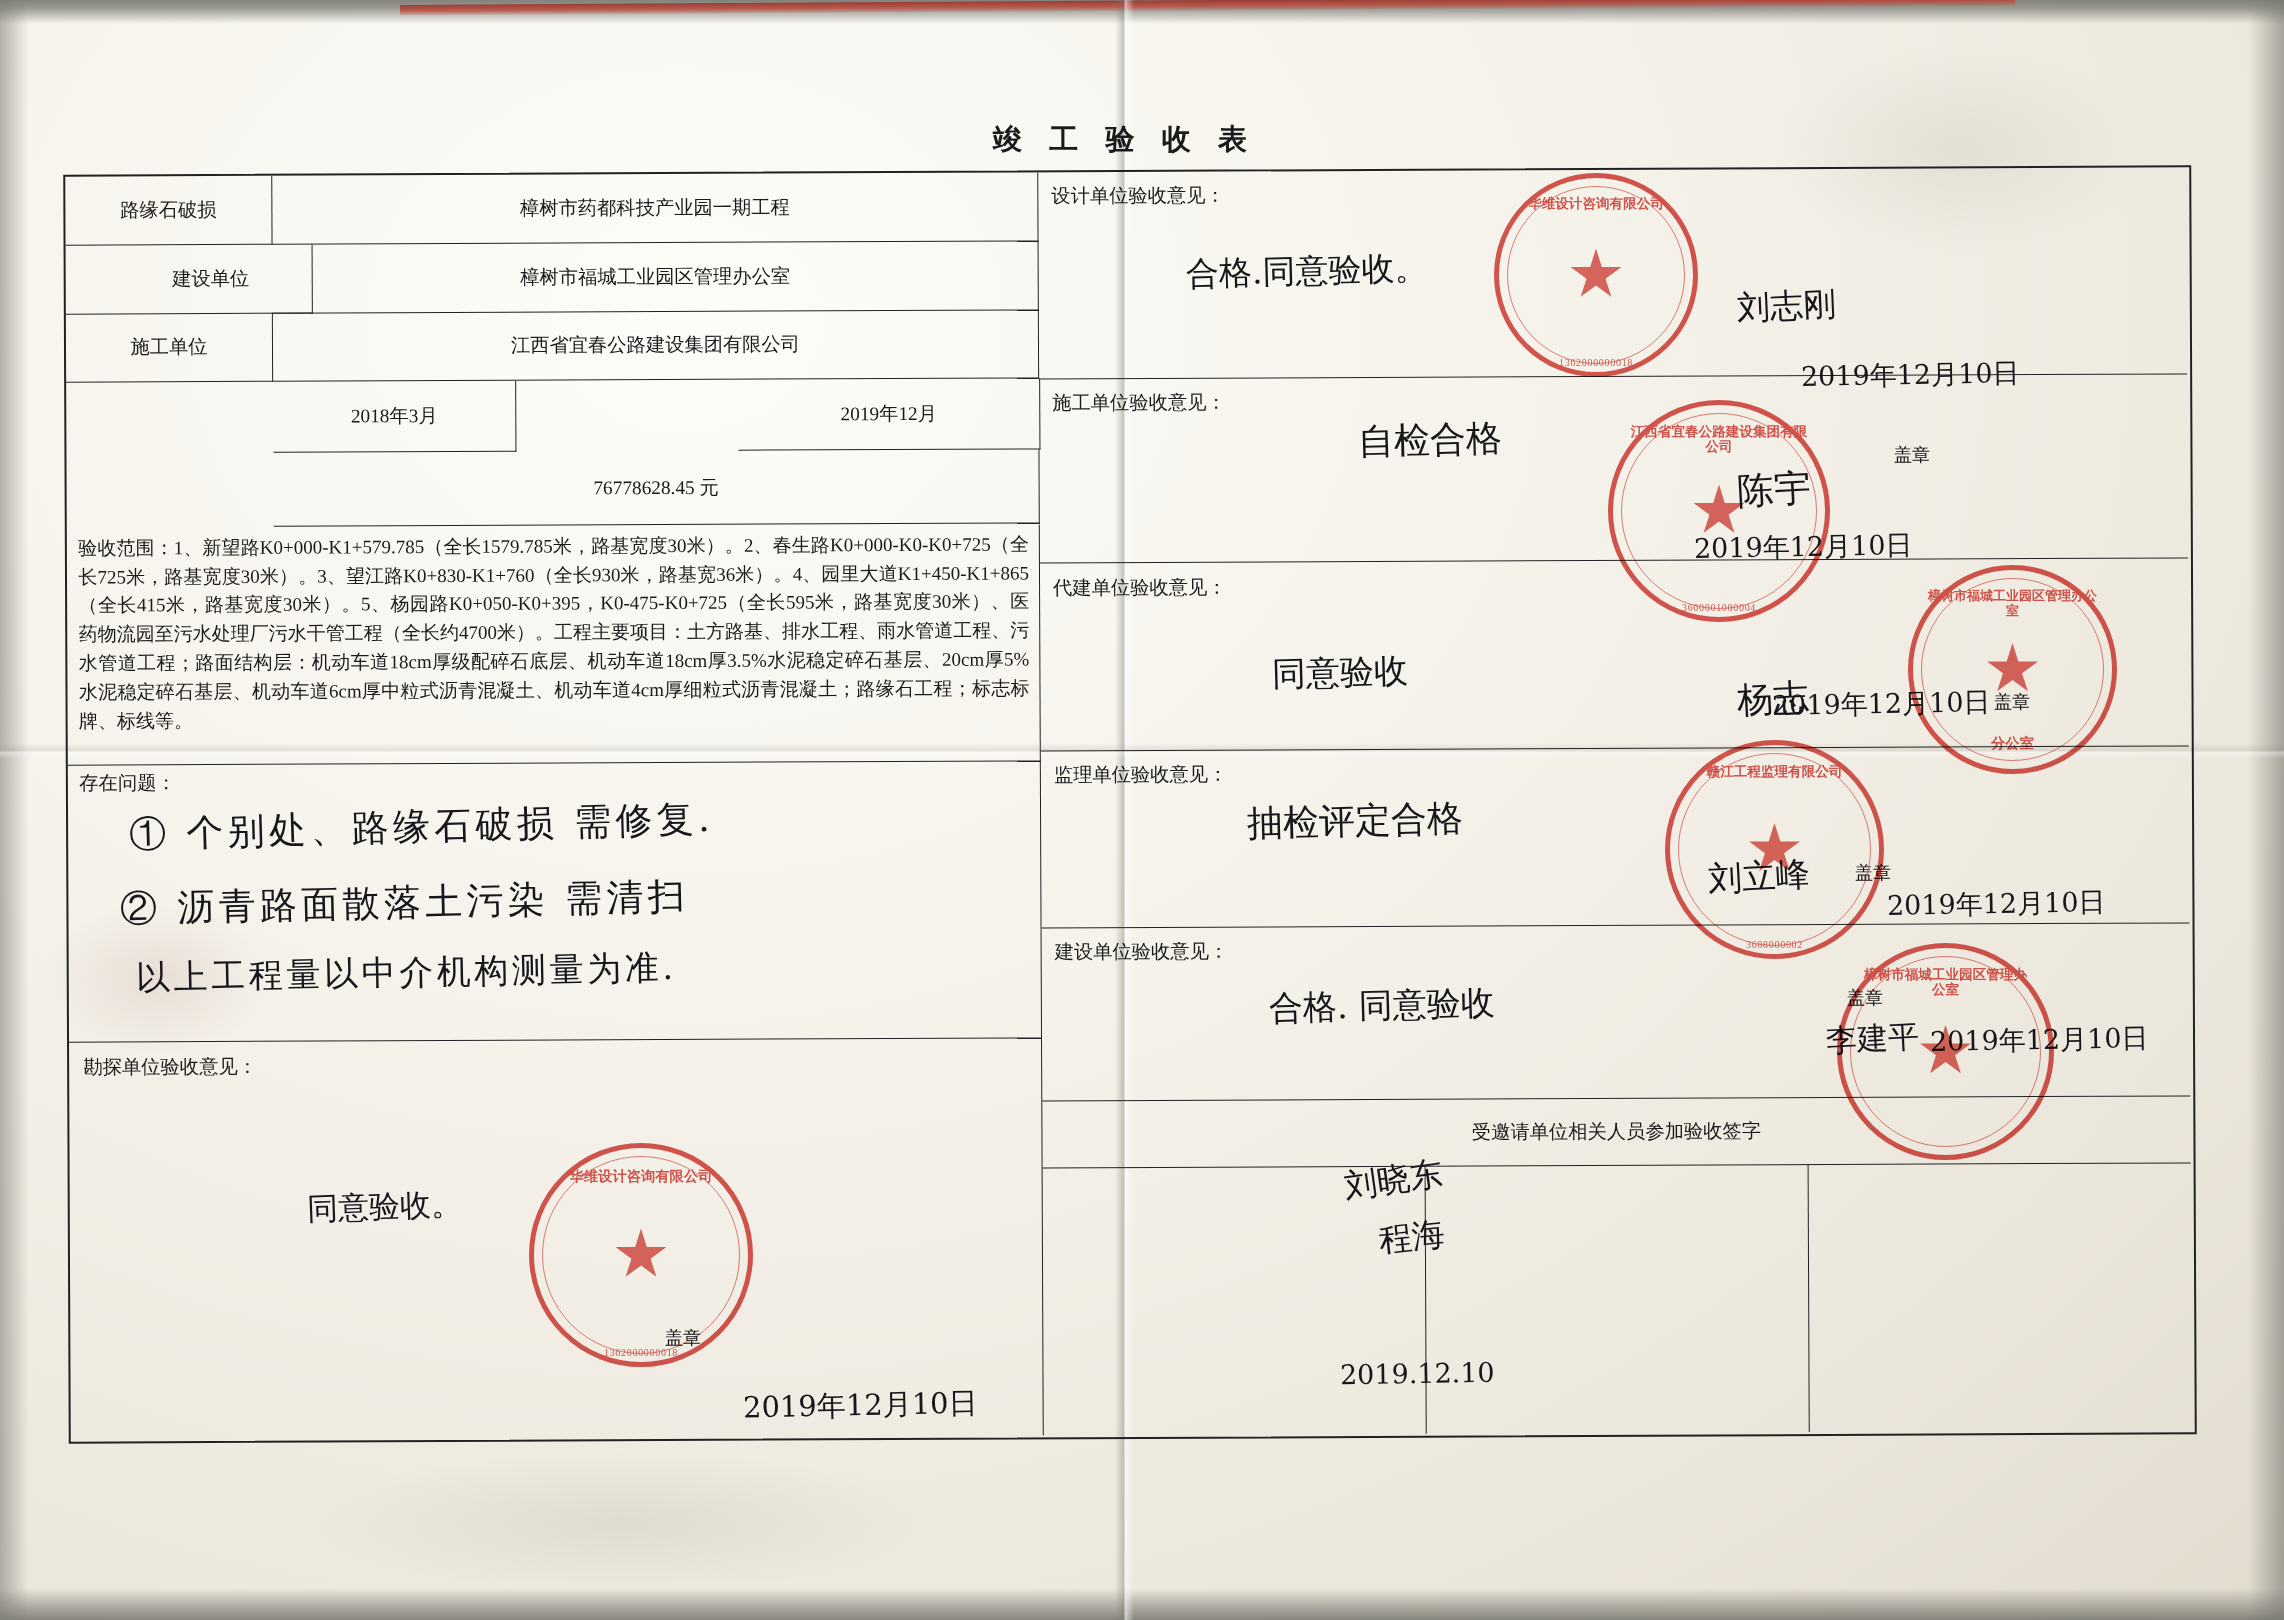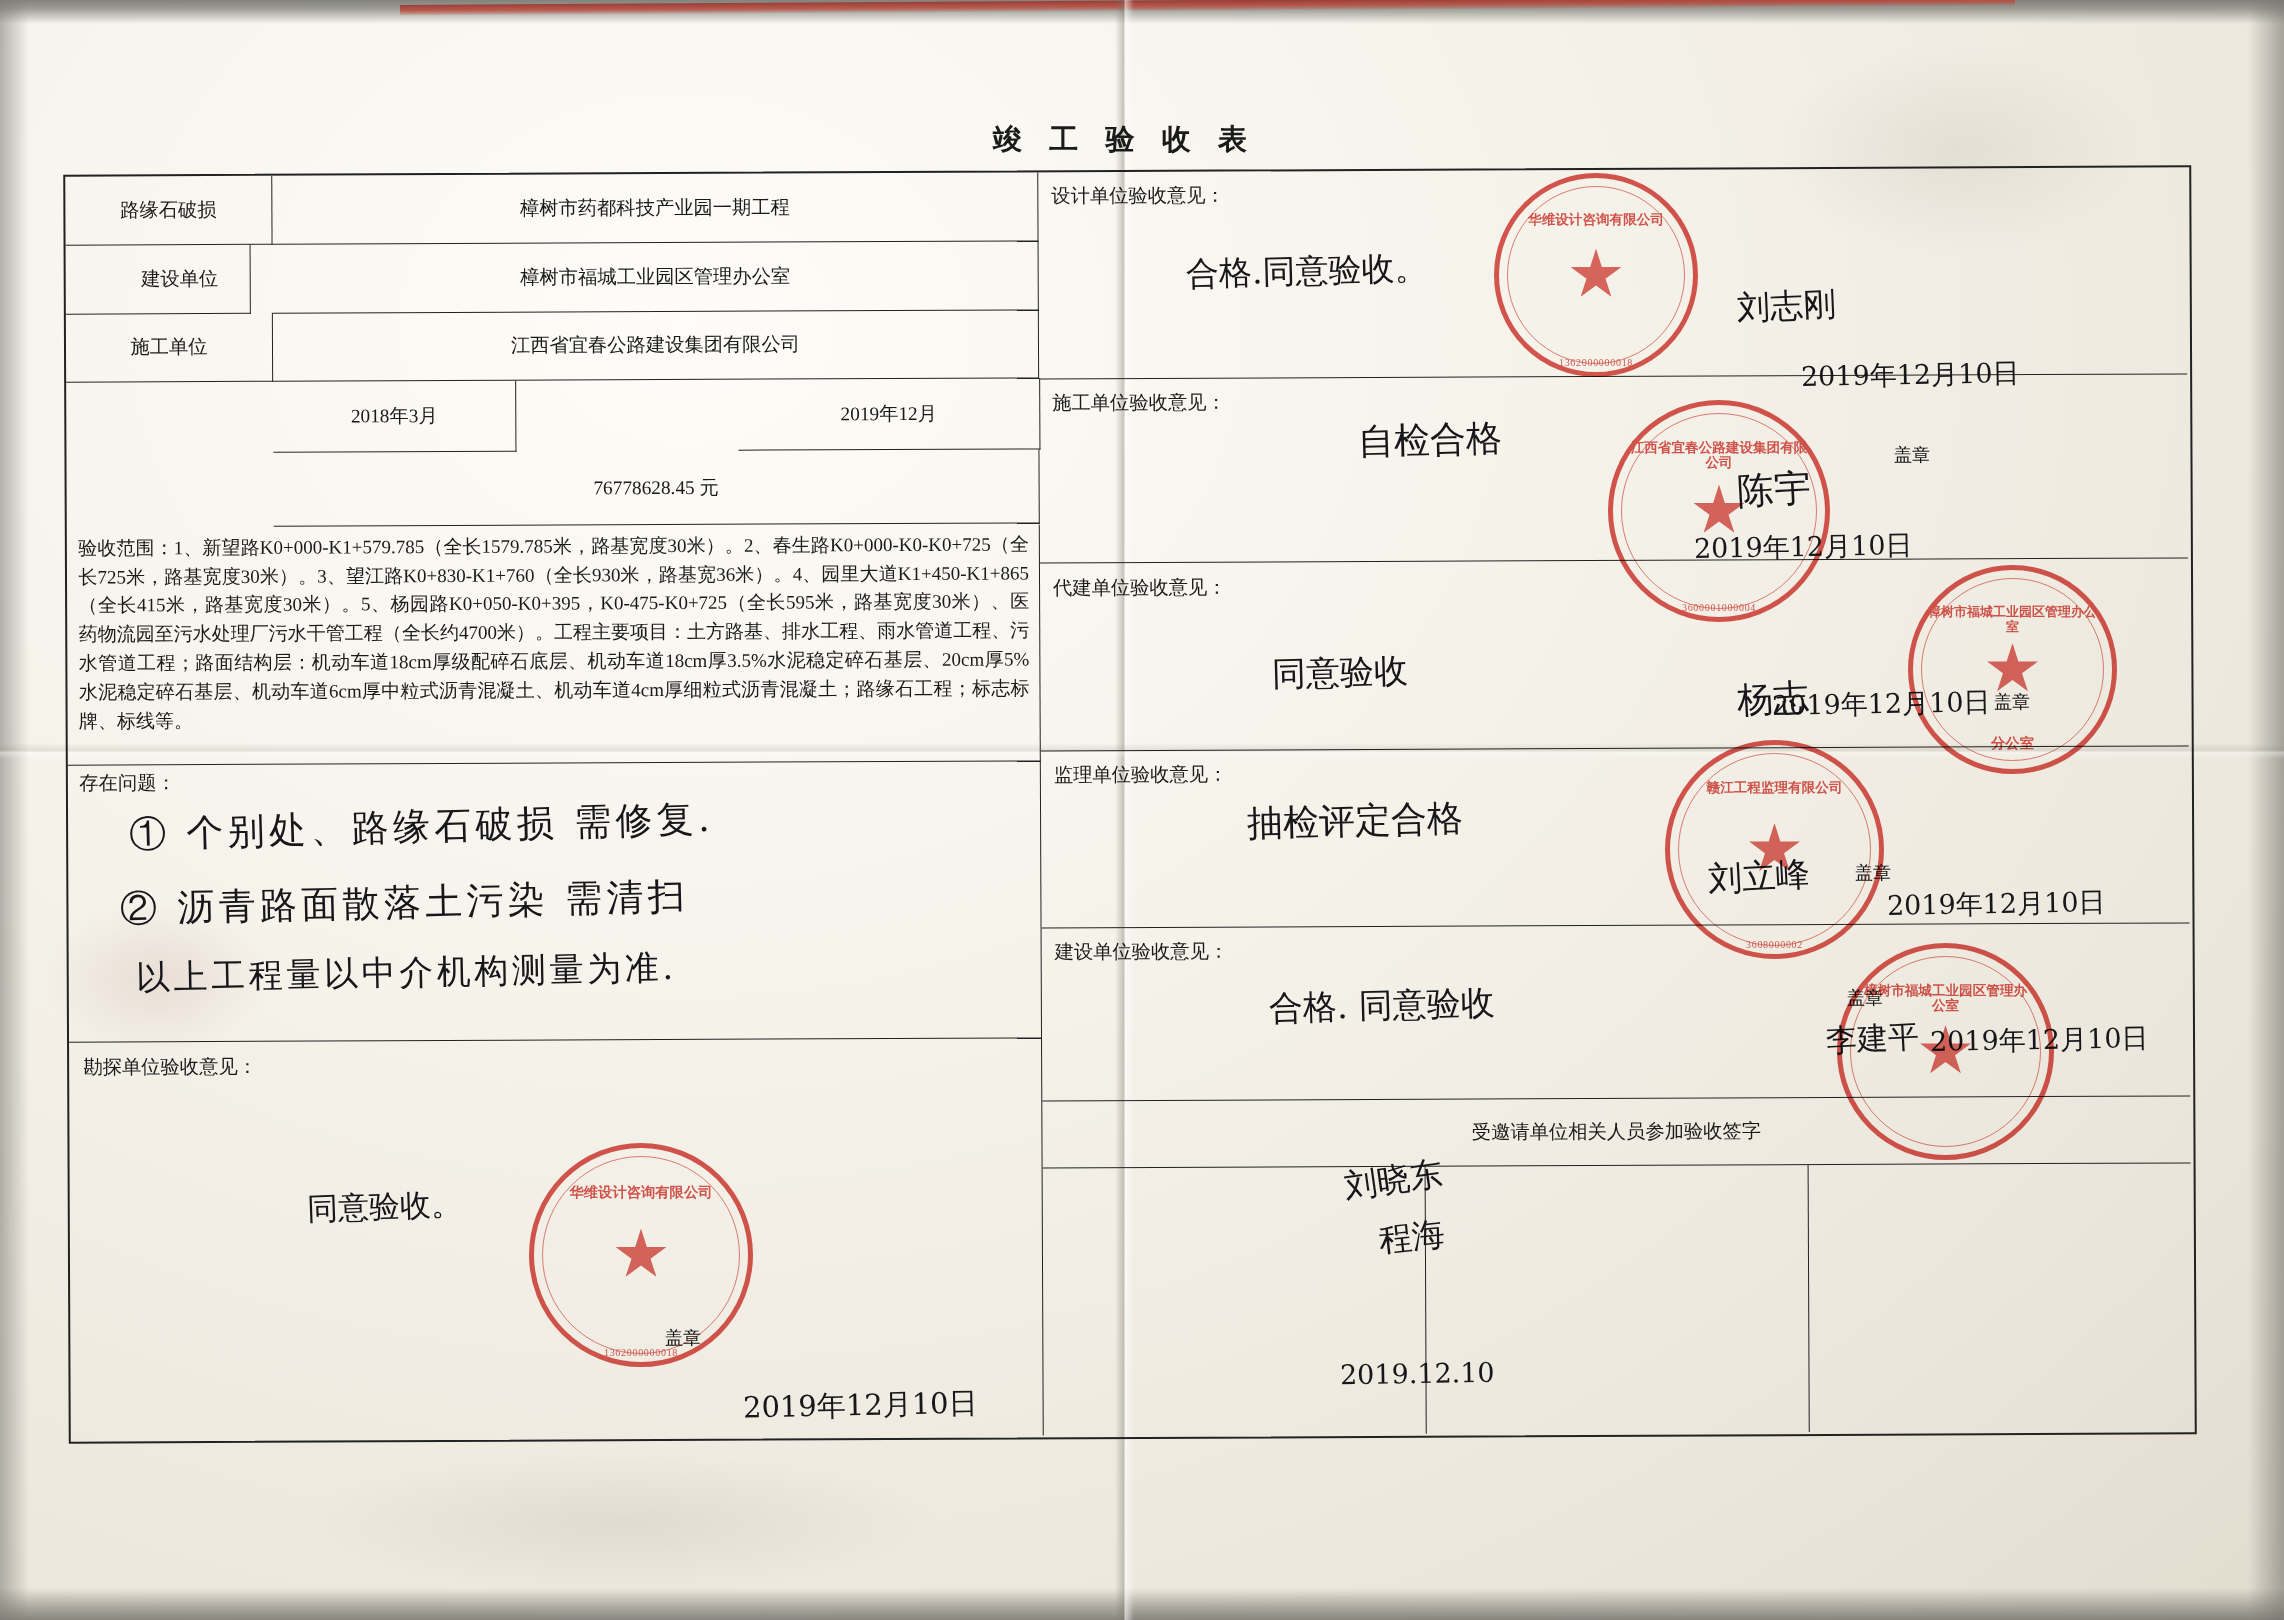--- a/index.html
+++ b/index.html
@@ -142,21 +142,20 @@
     letter-spacing: 0.7px;
     white-space: nowrap;
   }
   .seal-sub {
     position: absolute;
     left: 50%;
     transform: translateX(-50%);
     font-size: 15.7px;
     font-weight: 700;
     white-space: nowrap;
-    margin-top: 16px;
   }
 </style>
 </head>
 <body>
 
 <div class="page">
 
   <div class="paper-edge-top"></div>
   <div class="top-red-band"></div>
   <div class="paper-edge-bottom"></div>
@@ -169,21 +168,21 @@
   <div class="smudge" style="left:1772px; top:43px; width:372px; height:214px; background:radial-gradient(ellipse,rgba(170,160,145,.18),rgba(170,160,145,0) 70%);"></div>
   <div class="smudge" style="left:300px; top:1451px; width:643px; height:143px; background:radial-gradient(ellipse,rgba(165,158,145,.2),rgba(165,158,145,0) 70%);"></div>
 
   <div class="doc-title">竣 工 验 收 表</div>
 
   <div class="table-frame">
 
     <div class="cell lbl bdr-r bdr-b" style="left:0; top:0; width:207px; height:69px;">路缘石破损</div>
     <div class="cell val bdr-r bdr-b" style="left:207px; top:0; width:766px; height:69px;">樟树市药都科技产业园一期工程</div>
 
-    <div class="cell lbl bdr-r bdr-b" style="left:0; top:69px; width:185px; height:69px;padding-left:44px;">建设单位</div>
+    <div class="cell lbl bdr-r bdr-b" style="left:0; top:69px; width:247px; height:69px;padding-left:44px;">建设单位</div>
     <div class="cell val bdr-r bdr-b" style="left:207px; top:69px; width:766px; height:69px;">樟树市福城工业园区管理办公室</div>
 
     <div class="cell lbl bdr-r bdr-b" style="left:0; top:137px; width:207px; height:69px;">施工单位</div>
     <div class="cell val bdr-r bdr-b" style="left:207px; top:137px; width:766px; height:69px;">江西省宜春公路建设集团有限公司</div>
 
     <div class="cell val bdr-r bdr-b" style="left:207px; top:206px; width:243px; height:71px;">2018年3月</div>
     <div class="cell val bdr-r bdr-b" style="left:672px; top:206px; width:302px; height:71px;">2019年12月</div>
 
     <div class="cell val bdr-r bdr-b" style="left:207px; top:277px; width:766px; height:74px;">76778628.45 元</div>
 

